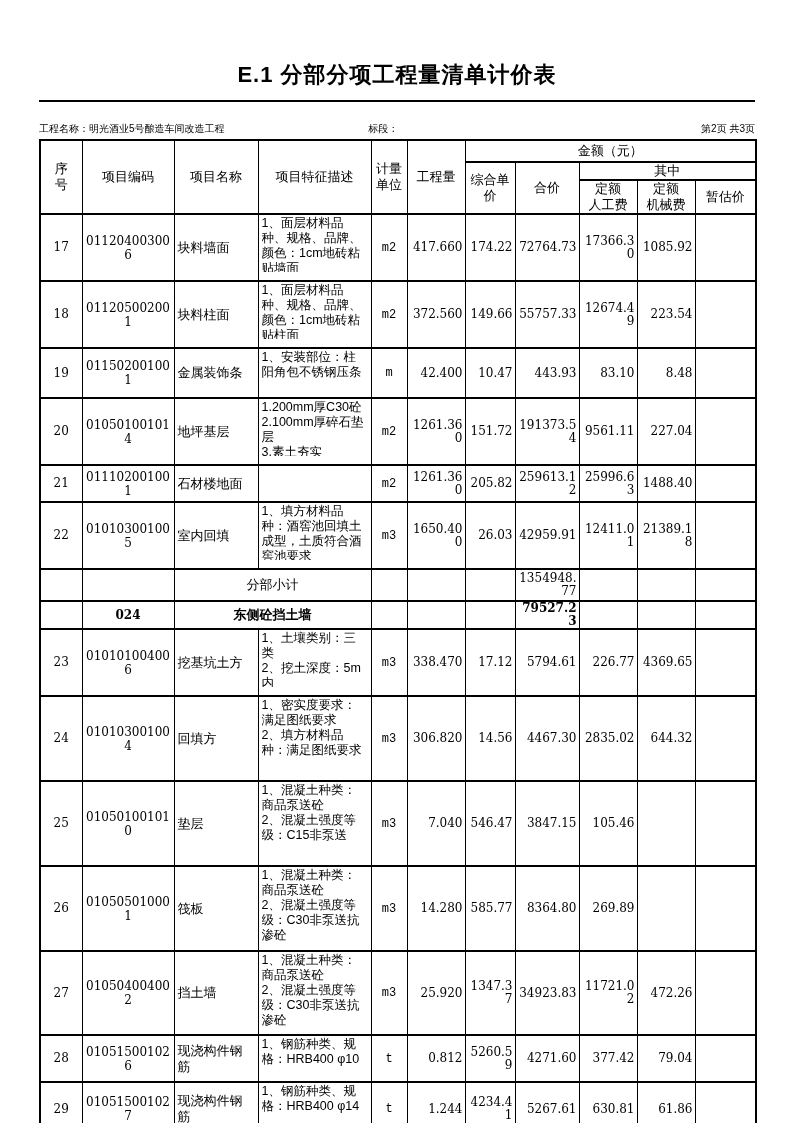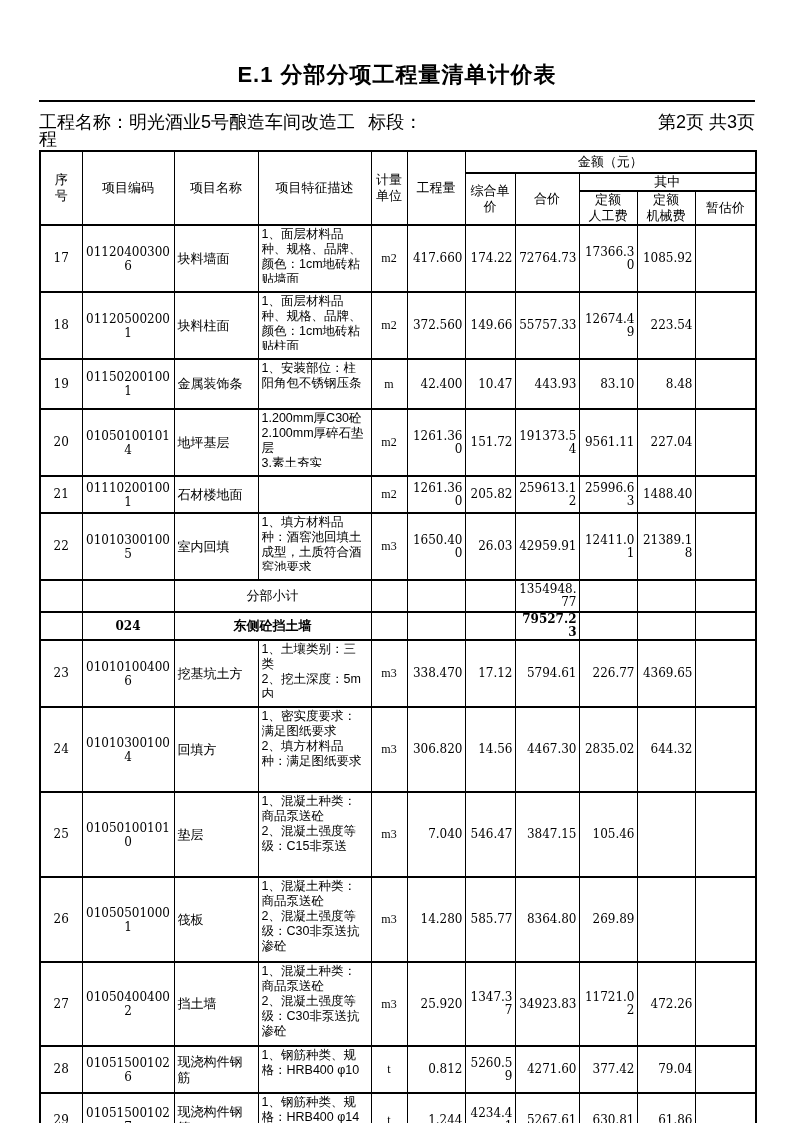--- a/index.html
+++ b/index.html
@@ -15,23 +15,23 @@
   .title{
     margin:16px 0 10px 0;
     text-align:center;
     font-size:22px;
     font-weight:bold;
     letter-spacing:1px;
     font-family:"Liberation Sans",sans-serif;
   }
   .meta{
     border-top:2px solid #000;
-    padding-top:12px;
+    padding-top:18px;
     display:flex;
-    font-size:18px;
+    font-size:10px;
     line-height:17px;
     margin-bottom:2px;
   }
   .meta .proj{flex:0 0 46%;}
   .meta .sect{flex:1;}
   .meta .pageno{text-align:right;}
   table.boq{
     border-collapse:collapse;
     table-layout:fixed;
     width:716px;
@@ -83,21 +83,21 @@
     padding:1px 3px 8px 3px;
   }
   .clip{
     overflow:hidden;
     white-space:pre-wrap;
     word-break:break-all;
     font-size:12.5px;
     line-height:15px;
   }
   td.unitc{
-    font-family:Liberation Serif, serif;
+    font-family:Liberation Mono, monospace;
     font-size:12px;
     text-align:center;
   }
   td.groupc{
     font-size:13px;
     text-align:center;
     word-break:break-all;
   }
   tr.bold td{font-weight:bold;}
   .footer{

